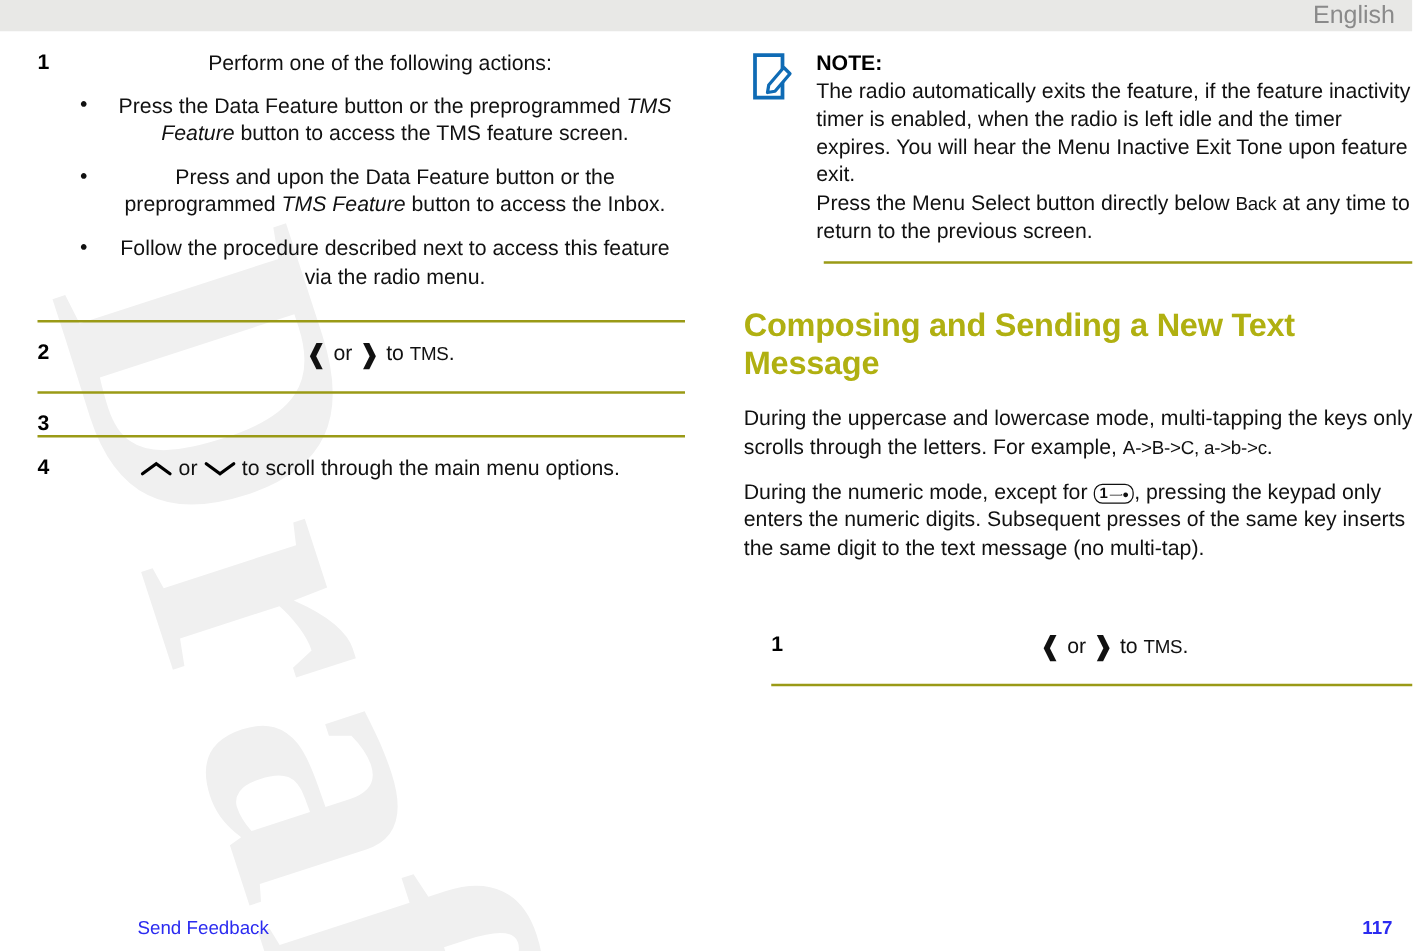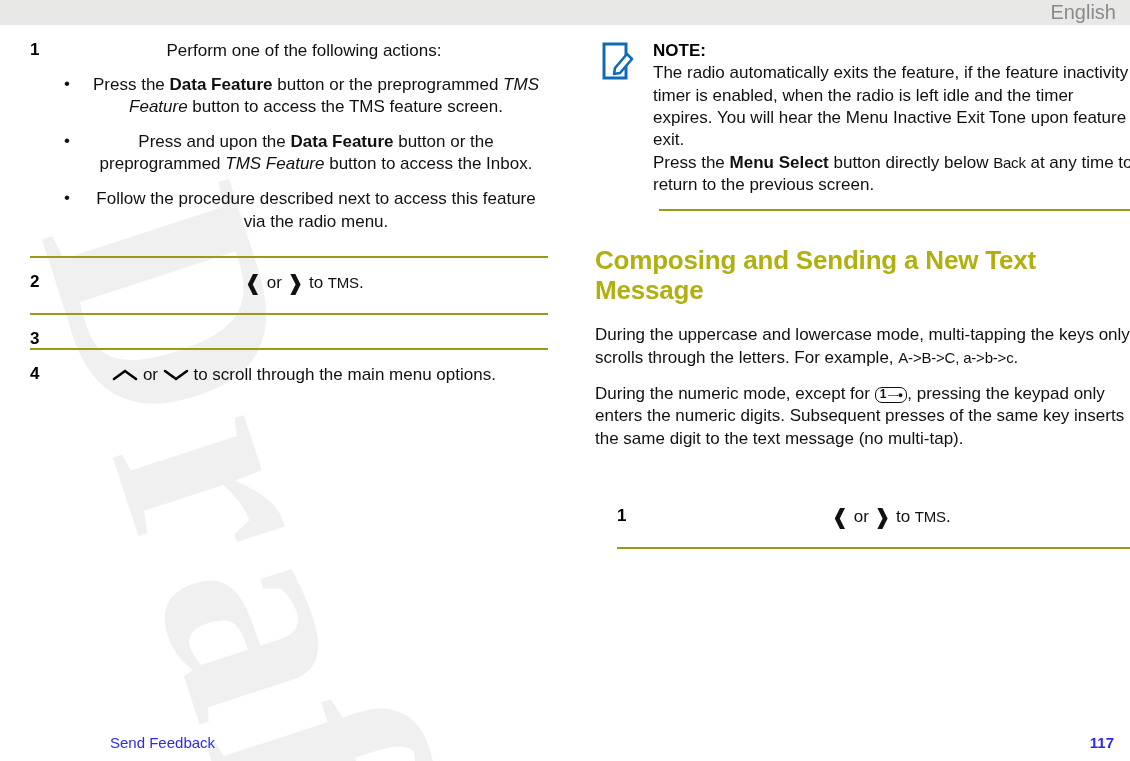--- a/index.html
+++ b/index.html
@@ -128,21 +128,21 @@
   ul.bullets li:last-child { margin-bottom: 4px; }
   ul.bullets li .dot {
     position: absolute;
     left: 4px;
     top: -1px;
     font-size: 17px;
     line-height: 1.30;
   }
 
   
-  b.ui { font-weight: bold; }
+  b.ui { font-weight: normal; }
   i.ui { font-style: italic; }
   .mono {
     font-family: Liberation Sans, sans-serif;
     font-size: 15px;
     letter-spacing: -0.2px;
   }
 
   
   .chev {
     display: inline-block;

